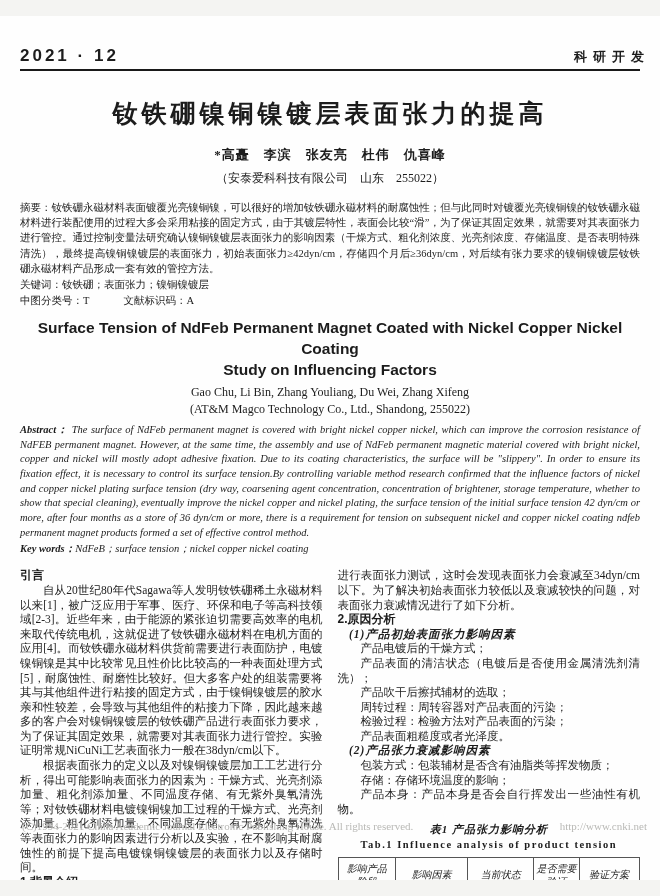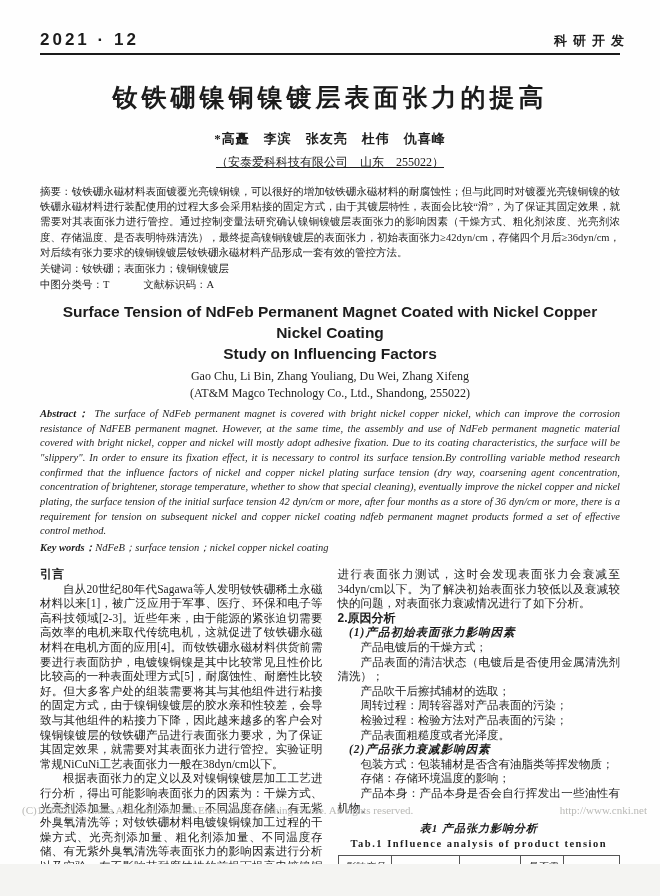--- a/index.html
+++ b/index.html
@@ -1,34 +1,34 @@
 <!DOCTYPE html>
 <html lang="zh"><head>
 <meta charset="utf-8">
 <style>
   html,body{margin:0;padding:0;background:#f4f4f2;}
-  .page{position:relative;width:660px;height:864px;background:#fefefe;margin:0 auto;
+  .page{position:relative;width:660px;height:864px;background:#fefefe;margin:16px auto;
         font-family:"Liberation Serif","DejaVu Serif",serif;color:#1c1c1c;overflow:hidden;
-        box-sizing:border-box;padding:0 40px;}
+        box-sizing:border-box;padding:0 20px;}
   
   .hdr{display:flex;justify-content:space-between;align-items:flex-end;
        margin-top:30px;padding-bottom:3px;border-bottom:2px solid #1a1a1a;}
   .hdr-issue{font-family:"Liberation Sans","DejaVu Sans",sans-serif;font-weight:bold;
              font-size:17px;letter-spacing:3px;}
   .hdr-sec{font-weight:bold;font-size:13px;letter-spacing:6px;transform:translateX(10px);}
   .hdr-right{display:flex;align-items:center;gap:10px;}
   .hdr-journal{text-align:right;line-height:1.15;}
   .hdr-journal .cn{font-weight:bold;font-size:11.5px;letter-spacing:1px;}
   .hdr-journal .en{font-style:italic;font-size:8.5px;color:#222;}
   .hdr-page{font-weight:bold;font-size:21px;}
   
   .title-cn{margin-top:26px;text-align:center;font-family:"Liberation Sans","DejaVu Sans",sans-serif;
             font-weight:bold;font-size:25px;letter-spacing:4px;}
   .authors-cn{margin-top:16px;text-align:center;font-weight:bold;font-size:13px;letter-spacing:1px;}
-  .affil-cn{margin-top:6px;text-align:center;font-size:12px;text-decoration:underline;}
+  .affil-cn{margin-top:6px;text-align:center;font-size:12px;}
   
   .abs-cn{margin-top:13px;font-size:10.5px;line-height:1.45;text-align:justify;color:#222;}
   .abs-cn .lbl,.kw .lbl,.clc .lbl{font-weight:normal;}
   .kw,.clc{font-size:10.5px;margin-top:2px;}
   .clc .gap{display:inline-block;width:34px;}
   
   .title-en{margin-top:10px;text-align:center;font-family:"Liberation Sans","DejaVu Sans",sans-serif;
             font-weight:bold;font-size:15.5px;line-height:1.35;}
   .authors-en{margin-top:4px;text-align:center;font-size:12px;}
   .affil-en{margin-top:2px;text-align:center;font-size:12px;}

